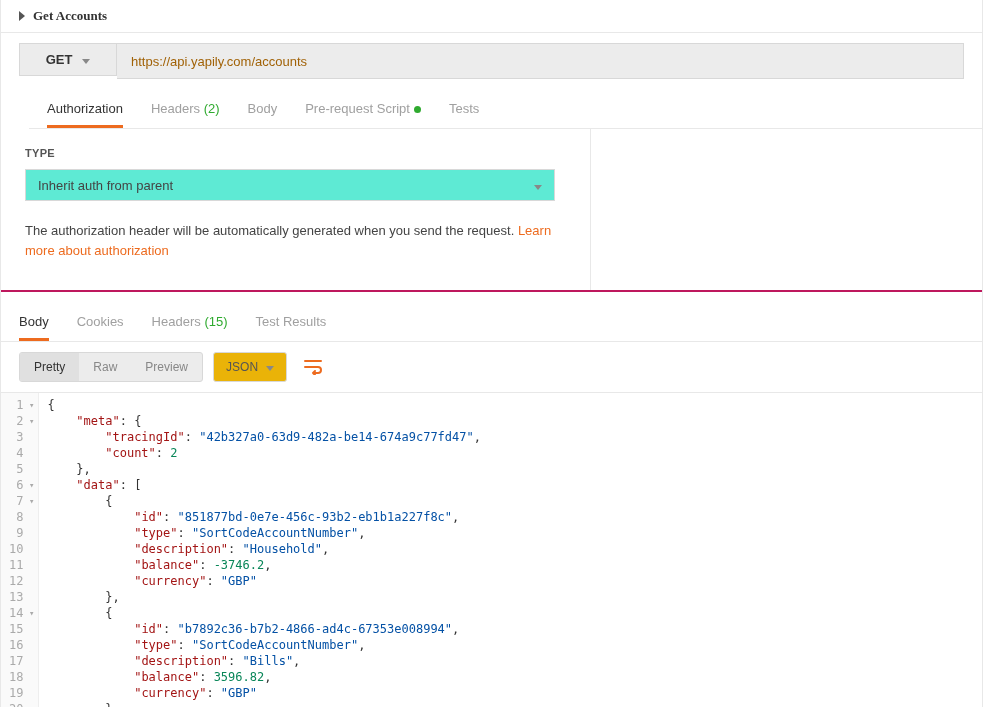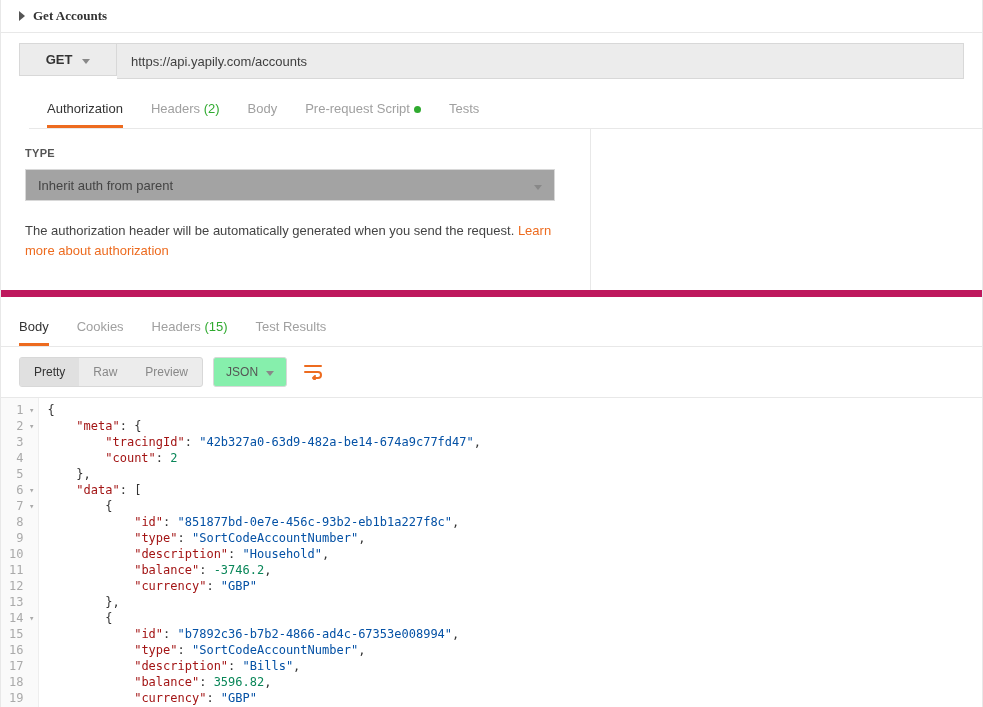--- a/index.html
+++ b/index.html
@@ -6,45 +6,45 @@
   body { font-family: -apple-system, BlinkMacSystemFont, "Segoe UI", Helvetica, Arial, sans-serif; font-size: 13px; color: #333; background: #fff; }
   .container { width: 983px; border: 1px solid #e8e8e8; border-top: none; }
   
   .request-name-row { display: flex; align-items: center; padding: 8px 18px; border-bottom: 1px solid #e8e8e8; font-family: Liberation Serif, serif; }
   .triangle { width: 0; height: 0; border-top: 5px solid transparent; border-bottom: 5px solid transparent; border-left: 6px solid #555; margin-right: 8px; }
   .request-name { font-weight: 600; color: #333; }
 
   .url-row { display: flex; padding: 10px 18px; gap: 0; }
   .method-select { display: flex; align-items: center; justify-content: center; background: #ececec; border: 1px solid #d8d8d8; height: 33px; width: 98px; font-weight: 600; color: #333; cursor: pointer; }
   .method-select .caret { margin-left: 10px; color: #888; }
-  .url-input { flex: 1; display: flex; align-items: center; background: #ececec; border: 1px solid #d8d8d8; border-left: none; height: 36px; padding: 0 14px; color: #404040; }
+  .url-input { flex: 1; display: flex; align-items: center; background: #ececec; border: 1px solid #d8d8d8; border-left: none; height: 36px; padding: 0 14px; color: #a16207; }
 
   .req-tabs { display: flex; padding: 0 18px; border-bottom: 1px solid #e8e8e8; gap: 28px; margin-left: 28px; }
   .req-tab { padding: 12px 0; color: #a0a0a0; cursor: pointer; font-size: 13px; }
   .req-tab.active { color: #333; box-shadow: inset 0 -3px 0 #ed6b1f; }
   .count-green { color: #2faa2f; }
   .dot-green { display: inline-block; width: 7px; height: 7px; background: #2faa2f; border-radius: 50%; margin-left: 4px; vertical-align: middle; }
 
-  .auth-section { display: flex; border-bottom: 7px solid #be185d; }
+  .auth-section { display: flex; border-bottom: 2px solid #be185d; }
   .auth-left { width: 590px; padding: 18px 24px 30px 24px; border-right: 1px solid #e8e8e8; }
   .auth-right { flex: 1; }
   .type-label { font-size: 11px; color: #555; font-weight: 600; margin-bottom: 10px; letter-spacing: 0.3px; }
-  .type-select { display: flex; align-items: center; justify-content: space-between; background: #a3a3a3; border: 1px solid #d8d8d8; height: 32px; padding: 0 12px; width: 530px; color: #444; cursor: pointer; }
+  .type-select { display: flex; align-items: center; justify-content: space-between; background: #5eead4; border: 1px solid #d8d8d8; height: 32px; padding: 0 12px; width: 530px; color: #444; cursor: pointer; }
   .auth-desc { margin-top: 20px; color: #444; line-height: 1.5; }
   .link-orange { color: #ed6b1f; cursor: pointer; }
 
   .resp-tabs { display: flex; padding: 0 18px; border-bottom: 1px solid #e8e8e8; gap: 28px; margin-top: 10px; }
   .resp-tab { padding: 12px 0; color: #a0a0a0; cursor: pointer; }
   .resp-tab.active { color: #333; box-shadow: inset 0 -3px 0 #ed6b1f; }
 
   .body-toolbar { display: flex; align-items: center; padding: 10px 18px; gap: 10px; }
   .btn-group { display: flex; background: #ececec; border: 1px solid #d8d8d8; border-radius: 3px; overflow: hidden; }
   .btn-group .btn { padding: 7px 14px; color: #888; cursor: pointer; font-size: 12px; }
   .btn-group .btn.active { color: #333; background: #e0e0e0; }
-  .json-select { display: flex; align-items: center; background: #86efac; border: 1px solid #d8d8d8; border-radius: 3px; padding: 7px 12px; color: #555; cursor: pointer; font-size: 12px; }
+  .json-select { display: flex; align-items: center; background: #eab308; border: 1px solid #d8d8d8; border-radius: 3px; padding: 7px 12px; color: #555; cursor: pointer; font-size: 12px; }
   .json-select .caret { margin-left: 8px; color: #888; }
   .wrap-btn { display: flex; align-items: center; justify-content: center; width: 32px; height: 30px; cursor: pointer; }
 
   .code-area { border-top: 1px solid #e8e8e8; display: flex; font-family: Menlo, Consolas, monospace; font-size: 12px; line-height: 16px; }
   .gutter { background: #fafafa; border-right: 1px solid #eee; text-align: right; color: #aaa; padding: 4px 0; user-select: none; }
   .gutter-row { padding: 0 4px 0 8px; height: 16px; display: flex; justify-content: flex-end; align-items: center; }
   .fold { font-size: 9px; color: #aaa; margin-left: 3px; width: 8px; }
   .code { padding: 4px 8px; }
   .code-row { height: 16px; white-space: pre; }
   .tok-key { color: #a31515; }

